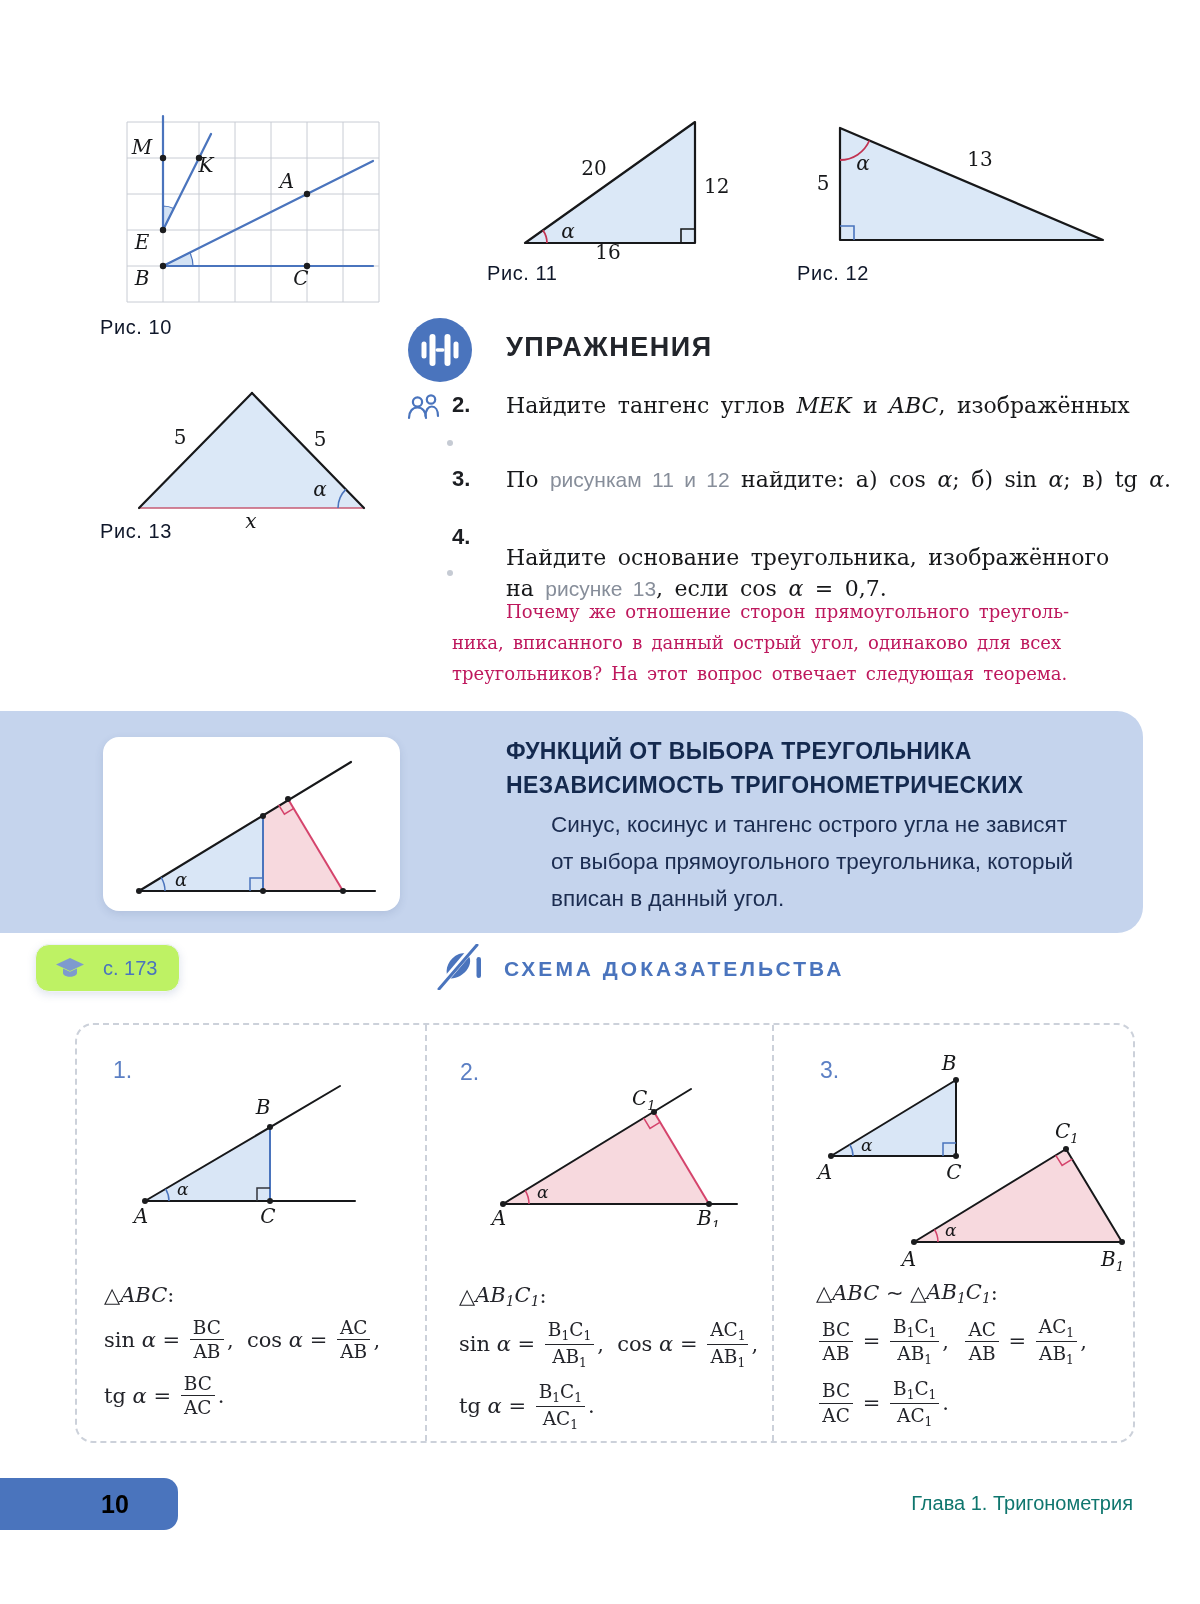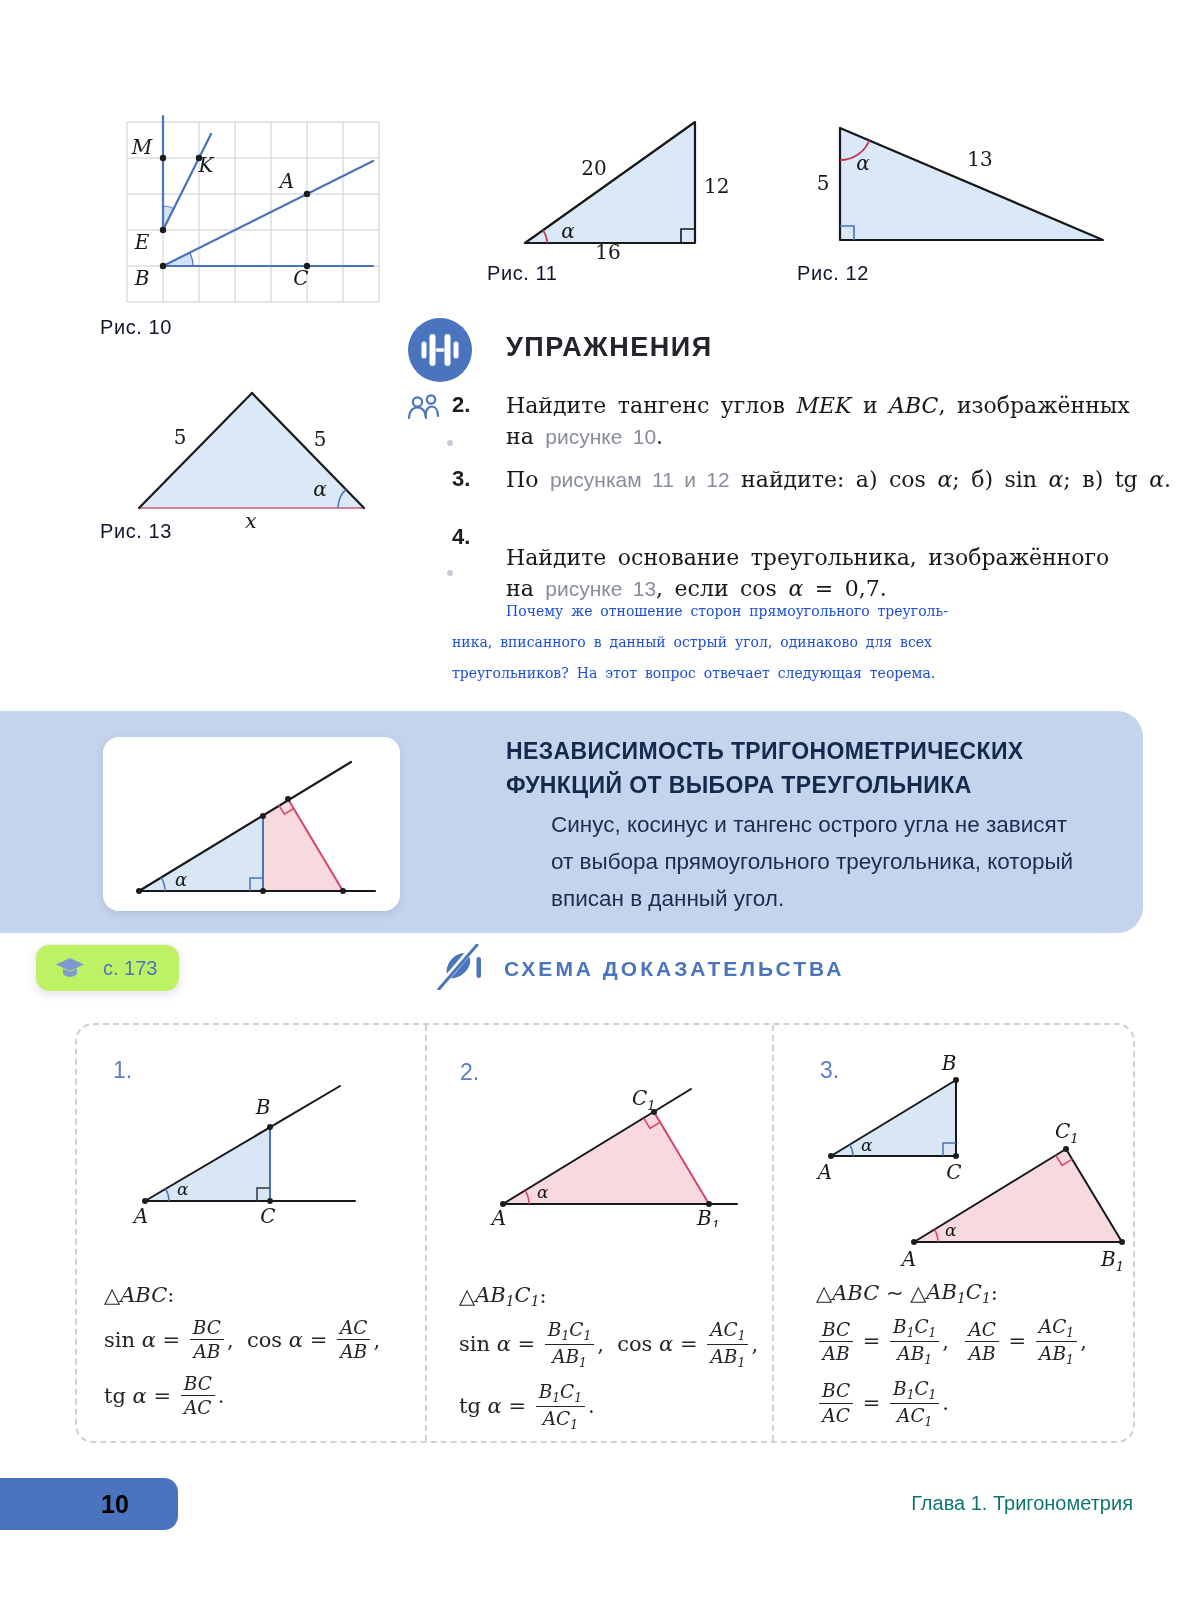--- a/index.html
+++ b/index.html
@@ -20,22 +20,22 @@
   .ex-lines{position:absolute;}
   .ex-line{display:block;white-space:pre;font-family:"DejaVu Serif",serif;font-size:22px;
            line-height:31px;color:#17181a;word-spacing:4.5px;}
   .tok-t{font-family:"DejaVu Serif",serif;}
   .tok-i{font-family:"DejaVu Serif",serif;font-style:italic;text-align:right;}
   .tok-g{font-family:"Liberation Sans",sans-serif;color:#878e9a;font-size:21px;}
   .tok-s{font-family:"DejaVu Sans",sans-serif;}
   .sb{font-size:66%;vertical-align:-24%;}
 
   .para{position:absolute;width:672px;}
-  .para-line{display:block;white-space:pre;font-family:"DejaVu Serif",serif;font-size:14px;
-             line-height:31px;color:#1d4ed8;word-spacing:3.5px;}
+  .para-line{display:block;white-space:pre;font-family:"DejaVu Serif",serif;font-size:18px;
+             line-height:31px;color:#be185d;word-spacing:3.5px;}
   .para-line.indent{padding-left:54px;}
 
   
   .panel{position:absolute;left:0;top:711px;width:1143px;height:222px;background:#c5d4ed;
          border-radius:0 26px 26px 0;}
   .card{position:absolute;left:103px;top:737px;width:297px;height:174px;background:#ffffff;
         border-radius:16px;box-shadow:0 3px 9px rgba(60,80,130,0.14);}
   .panel-title{position:absolute;font-family:"Liberation Sans",sans-serif;font-weight:bold;
                font-size:23px;line-height:34px;color:#14294e;letter-spacing:0.4px;}
   .panel-body{position:absolute;font-family:"Liberation Sans",sans-serif;
@@ -55,21 +55,21 @@
              border:2px dashed #ccd1da;border-radius:18px;display:grid;
              grid-template-columns:348px 347px 1fr;box-sizing:border-box;}
   .proof-cell{position:relative;}
   .proof-cell + .proof-cell{border-left:2px dashed #ccd1da;}
   .step-num{position:absolute;font-family:"Liberation Sans",sans-serif;font-size:23px;
             color:#5b7fc4;}
   .formulas{position:absolute;}
   .fline{display:flex;align-items:center;white-space:pre;font-size:21px;color:#23242a;
          font-family:"DejaVu Serif",serif;margin-bottom:9px;}
   .frac{display:inline-flex;flex-direction:column;align-items:center;margin:0 3px;
-        font-size:18.5px;line-height:1.25;font-family:"DejaVu Serif",serif;font-style:italic;}
+        font-size:18.5px;line-height:1.25;font-family:"DejaVu Serif",serif;}
   .frac .fn{border-bottom:1.4px solid #25262b;padding:0 3px;}
   .frac .fd{padding:0 3px;}
 
   
   .footer-badge{position:absolute;left:0;top:1478px;width:178px;height:52px;background:#4a74bd;
                 border-radius:0 14px 14px 0;display:flex;align-items:center;justify-content:center;
                 padding-left:52px;box-sizing:border-box;}
   .footer-badge span{color:#000000;font-family:"Liberation Sans",sans-serif;font-weight:bold;
                      font-size:25px;}
   .footer-chapter{position:absolute;right:67px;top:1492px;font-family:"Liberation Sans",sans-serif;
@@ -178,21 +178,20 @@
       <circle cx="25" cy="7.5" r="4.2"></circle>
       <path d="M19.5,24 c0,-6 2.8,-9.5 6.3,-9.5 s6.2,3.5 6.2,9.5"></path>
       <circle cx="11.5" cy="10" r="4.6"></circle>
       <path d="M3,26 c0,-6.5 3.6,-10.5 8.5,-10.5 s8.5,4 8.5,10.5"></path>
     </g>
   </svg>
   <div class="ex-num" style="left:452px;top:392px;">2.</div>
   <div class="ex-dot" style="left:447px;top:440px;"></div>
   <div class="ex-lines" style="left:506px;top:390px;">
     <span class="ex-line"><span class="tok-t">Найдите тангенс углов </span><span class="tok-i">MEK</span><span class="tok-t"> и </span><span class="tok-i">ABC</span><span class="tok-t">, изображённых</span></span>
-    <span class="ex-line"><span class="tok-t">на </span><span class="tok-g">рисунке 10</span><span class="tok-t">.</span></span>
   </div>
 
   <div class="ex-num" style="left:452px;top:466px;">3.</div>
   <div class="ex-lines" style="left:506px;top:464px;">
     <span class="ex-line"><span class="tok-t">По </span><span class="tok-g">рисункам 11 и 12</span><span class="tok-t"> найдите: а) cos </span><span class="tok-i">α</span><span class="tok-t">; б) sin </span><span class="tok-i">α</span><span class="tok-t">; в) tg </span><span class="tok-i">α</span><span class="tok-t">.</span></span>
   </div>
 
   <div class="ex-num" style="left:452px;top:524px;">4.</div>
   <div class="ex-dot" style="left:447px;top:570px;"></div>
   <div class="ex-lines" style="left:506px;top:522px;margin-top:20px;">
@@ -224,22 +223,22 @@
         <circle cx="36" cy="154" r="3"></circle>
           <circle cx="160" cy="79" r="3"></circle>
           <circle cx="185" cy="62" r="3"></circle>
         <circle cx="160" cy="154" r="3"></circle>
           <circle cx="240" cy="154" r="3"></circle>
       </g>
     </svg>
   </div>
 
   <div class="panel-title" style="left:506px;top:734px;">
+    <span style="display:block">ФУНКЦИЙ ОТ ВЫБОРА ТРЕУГОЛЬНИКА</span>
     <span style="display:block">НЕЗАВИСИМОСТЬ ТРИГОНОМЕТРИЧЕСКИХ</span>
-    <span style="display:block">ФУНКЦИЙ ОТ ВЫБОРА ТРЕУГОЛЬНИКА</span>
   </div>
   <div class="panel-body" style="left:506px;top:806px;">
     <span style="display:block">Синус, косинус и тангенс острого угла не зависят</span>
     <span style="display:block">от выбора прямоугольного треугольника, который</span>
     <span style="display:block">вписан в данный угол.</span>
   </div>
 
   <div class="pill">
     <svg width="32" height="26" viewBox="0 0 32 26">
       <g fill="#7e9ace">

